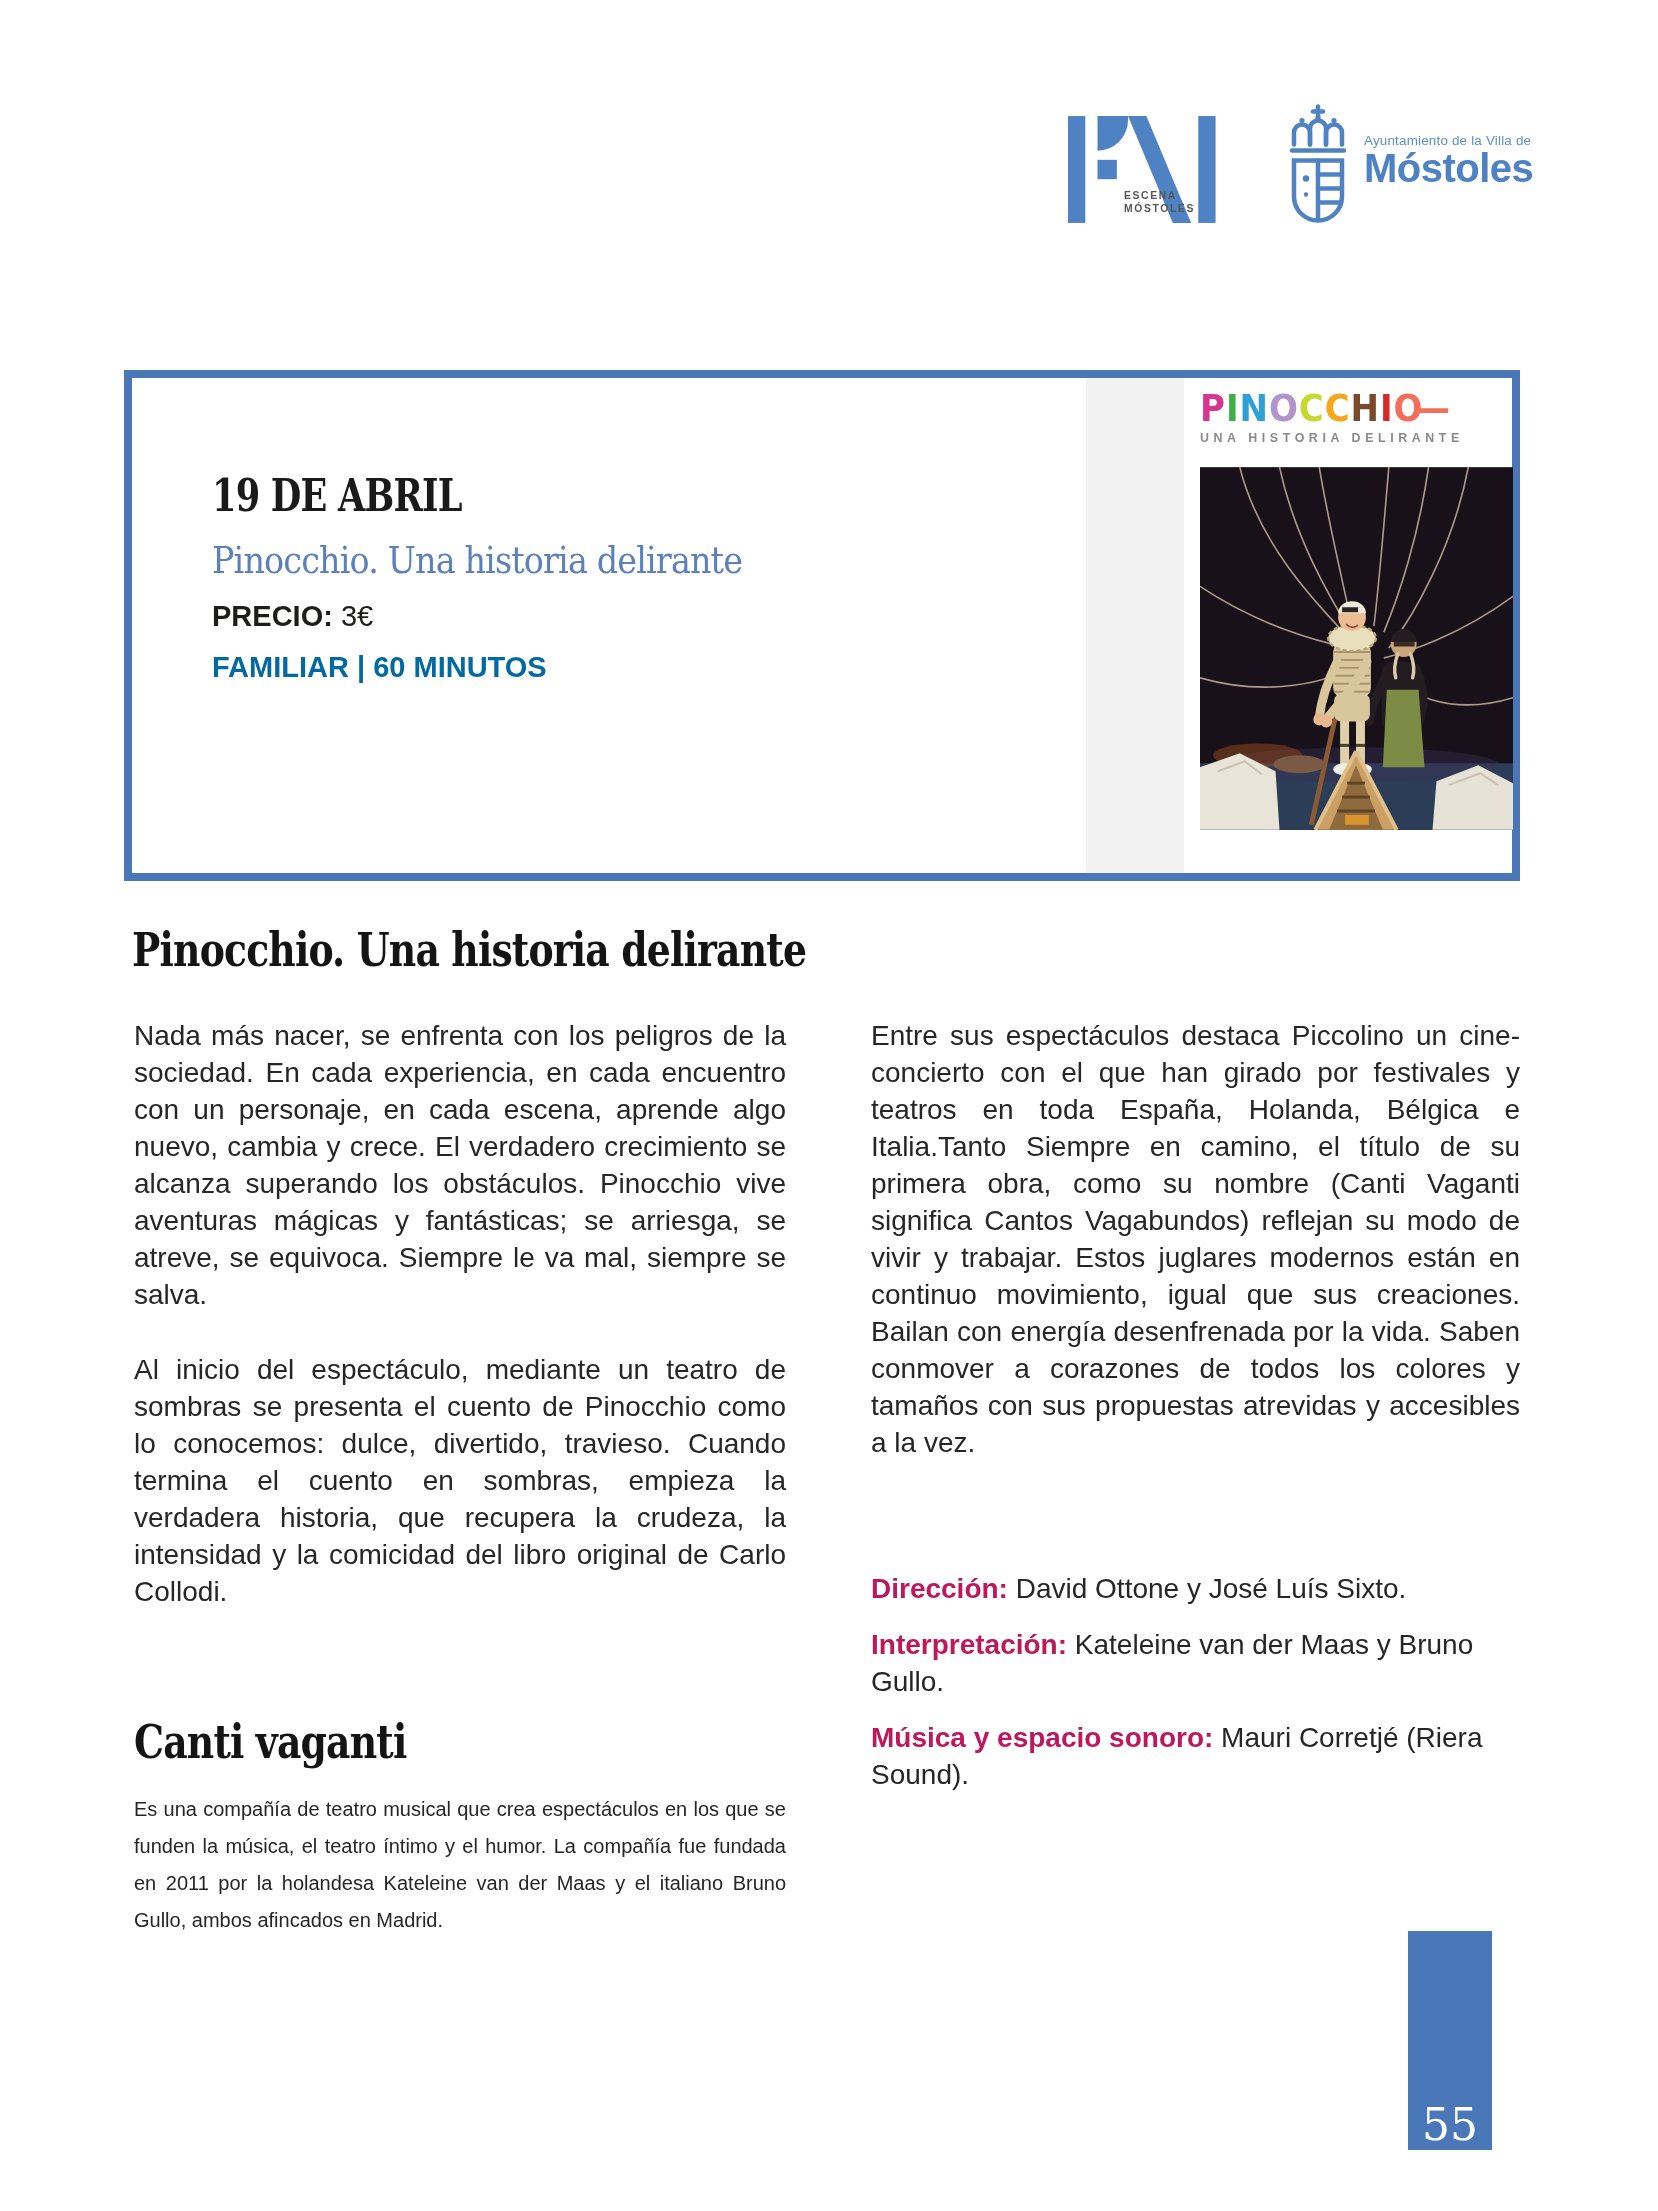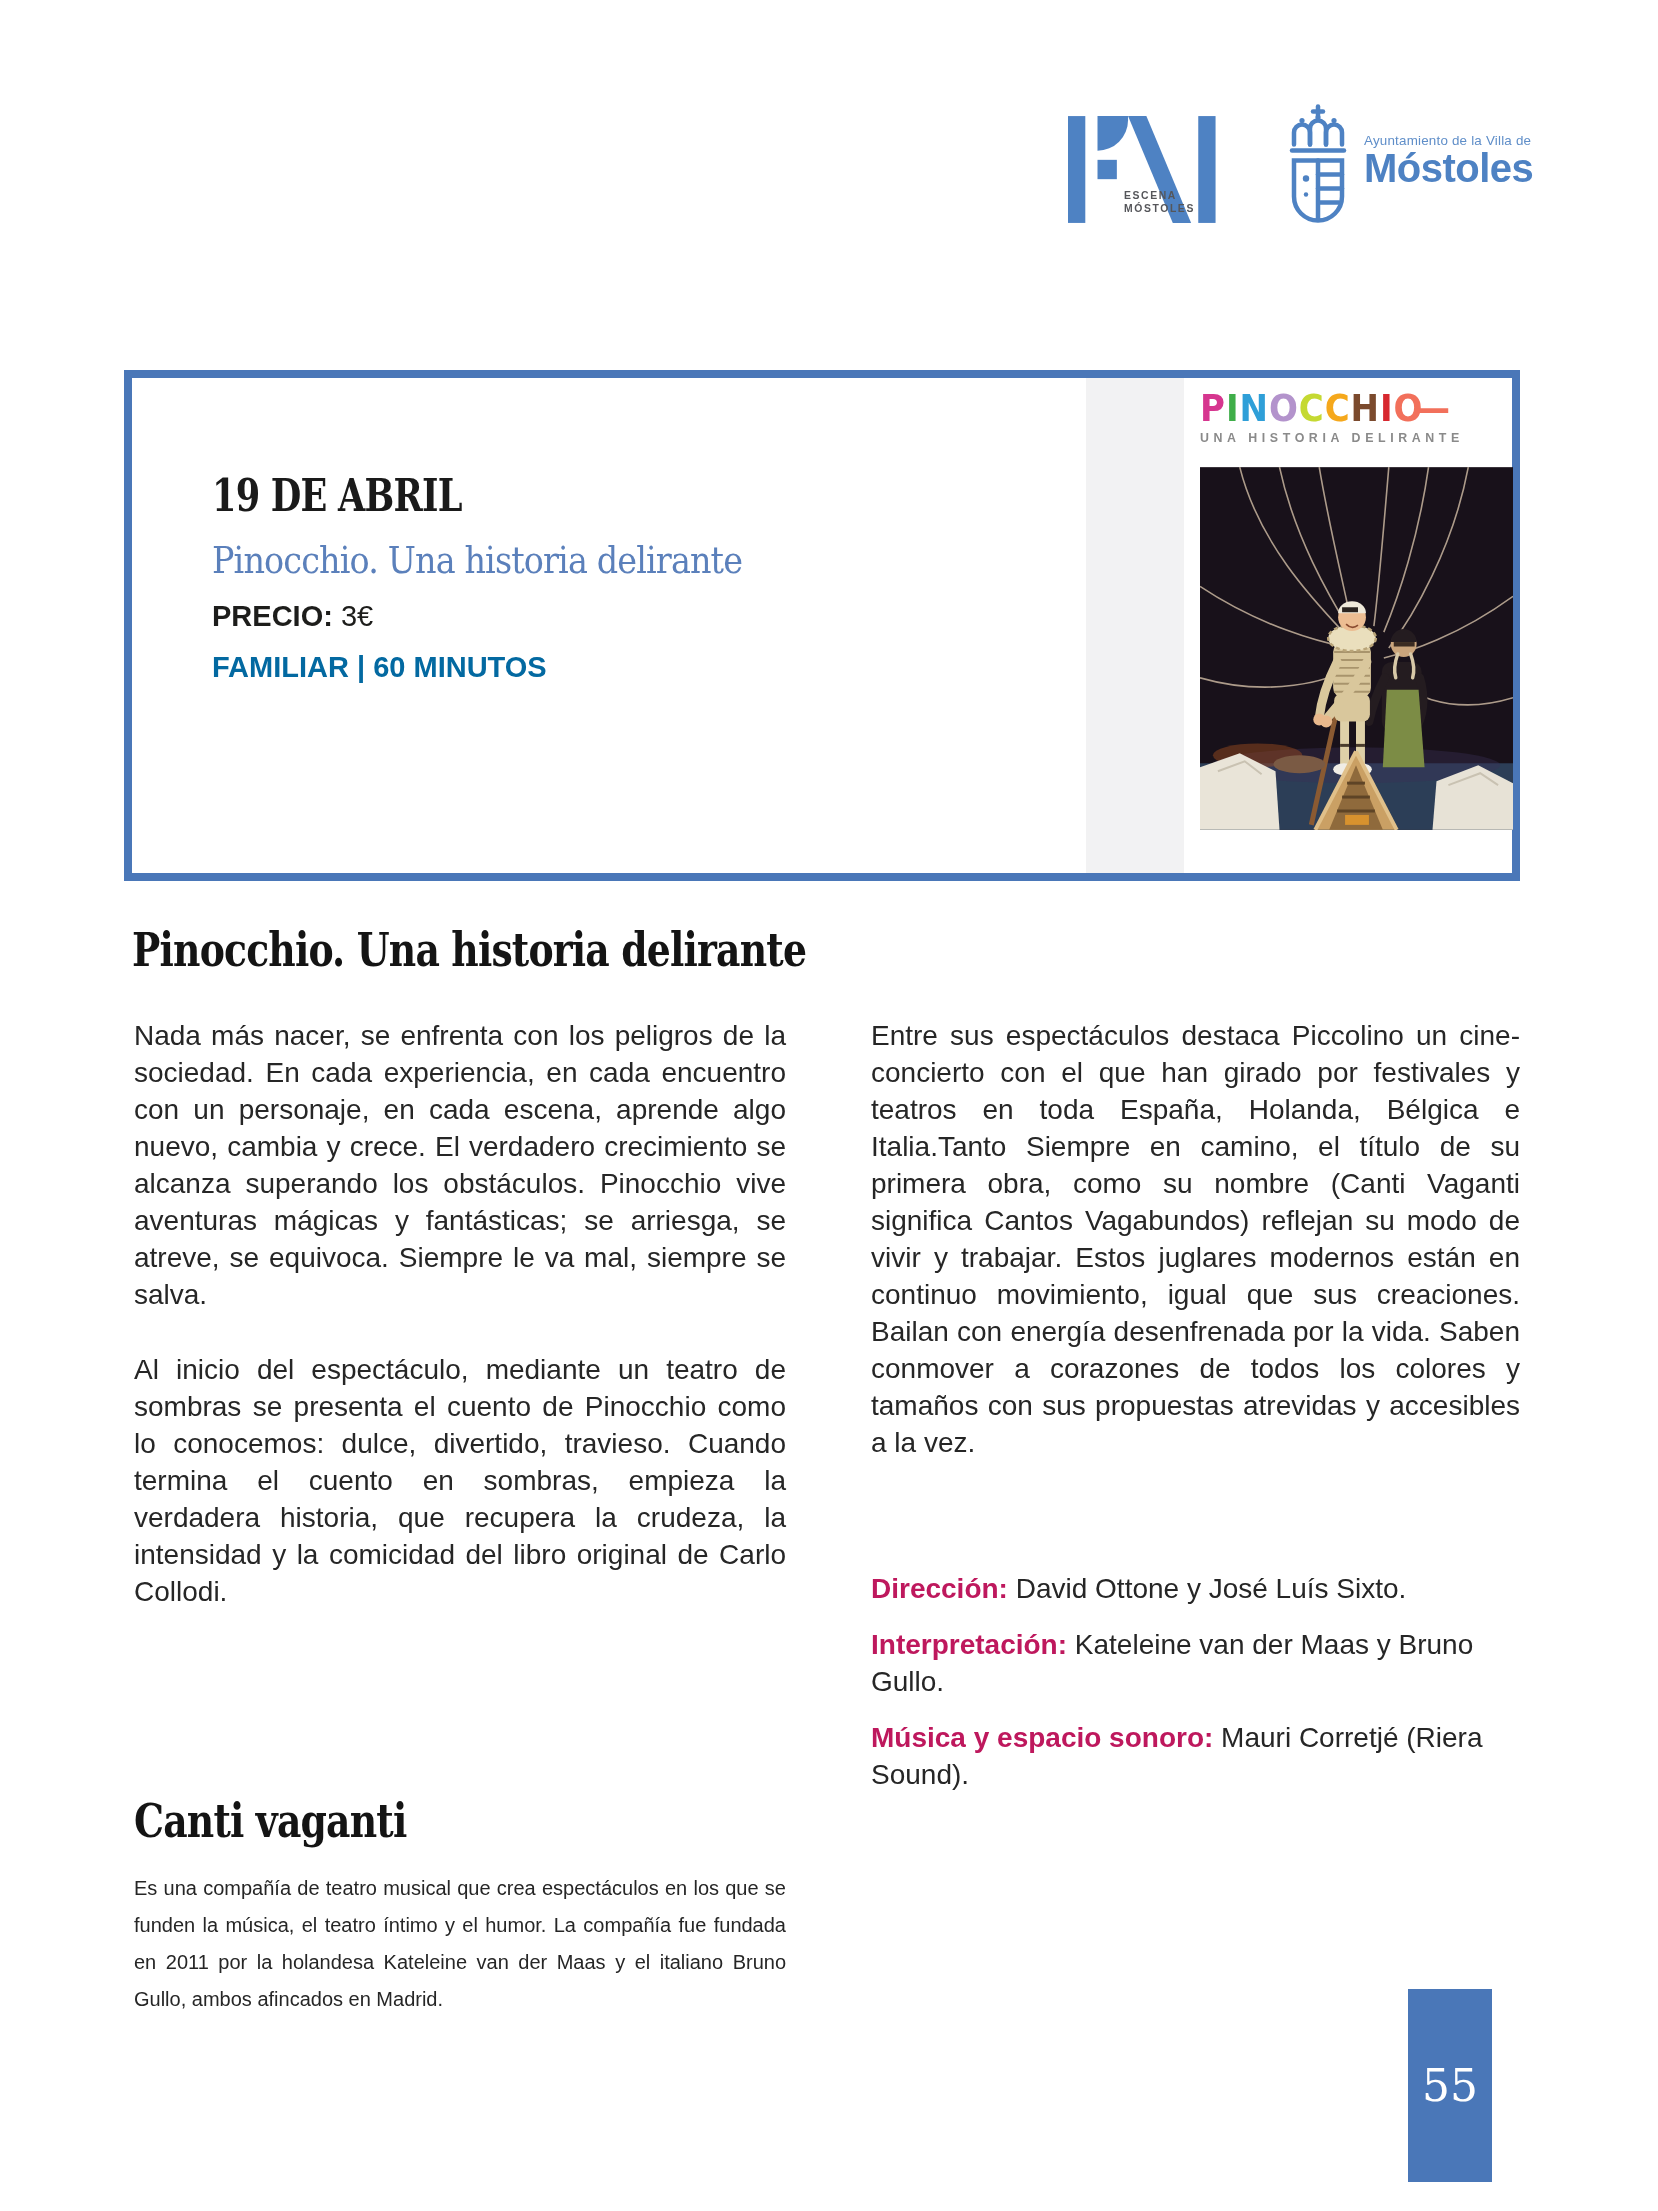--- a/index.html
+++ b/index.html
@@ -39,31 +39,31 @@
 
   
   .article-title{position:absolute;left:132px;top:925px;margin:0;
         font-family:"DejaVu Serif", serif;font-weight:bold;font-size:46px;line-height:1.1;
         color:#141414;transform:scaleX(.82);transform-origin:left;letter-spacing:-1px;}
   .col{position:absolute;top:1017px;width:652px;font-size:28px;line-height:37px;
         text-align:justify;color:var(--body-text,#262626);}
   .col-left{left:134px;}
   .col-right{left:871px;width:649px;}
   .col p{margin:0 0 38px 0;}
-  .canti-section{position:absolute;left:134px;top:1798px;width:652px;}
+  .canti-section{position:absolute;left:134px;top:1719px;width:652px;}
   .canti-title{margin:0 0 26px 0;font-family:"DejaVu Serif", serif;font-weight:bold;font-size:46px;
         line-height:1;color:#141414;transform:scaleX(.82);transform-origin:left;letter-spacing:-1px;}
   .canti-section .para, .canti-section p{margin:0;font-size:20px;line-height:37px;text-align:justify;}
   .credits{position:absolute;left:871px;top:1570px;width:657px;font-size:28px;line-height:37px;}
   .credits p{margin:0 0 19px 0;text-align:left;}
   .credits strong{font-weight:bold;color:#be185d;}
 
   
-  .page-number-badge{position:absolute;left:1408px;top:1989px;width:84px;height:193px;
-        background:var(--accent-blue,#4a77b8);display:flex;align-items:center;justify-content:center;}
+  .page-number-badge{position:absolute;left:1408px;top:1931px;width:84px;height:219px;
+        background:var(--accent-blue,#4a77b8);display:flex;align-items:flex-end;justify-content:center;}
   .page-number{font-family:"DejaVu Serif", serif;font-size:44px;color:#ffffff;}
 </style>
 </head>
 <body>
 
 <div class="page">
 
   <div class="em-logo">
     <svg width="173" height="109" viewBox="0 0 170 105">
       <g fill="#4e82c3">

